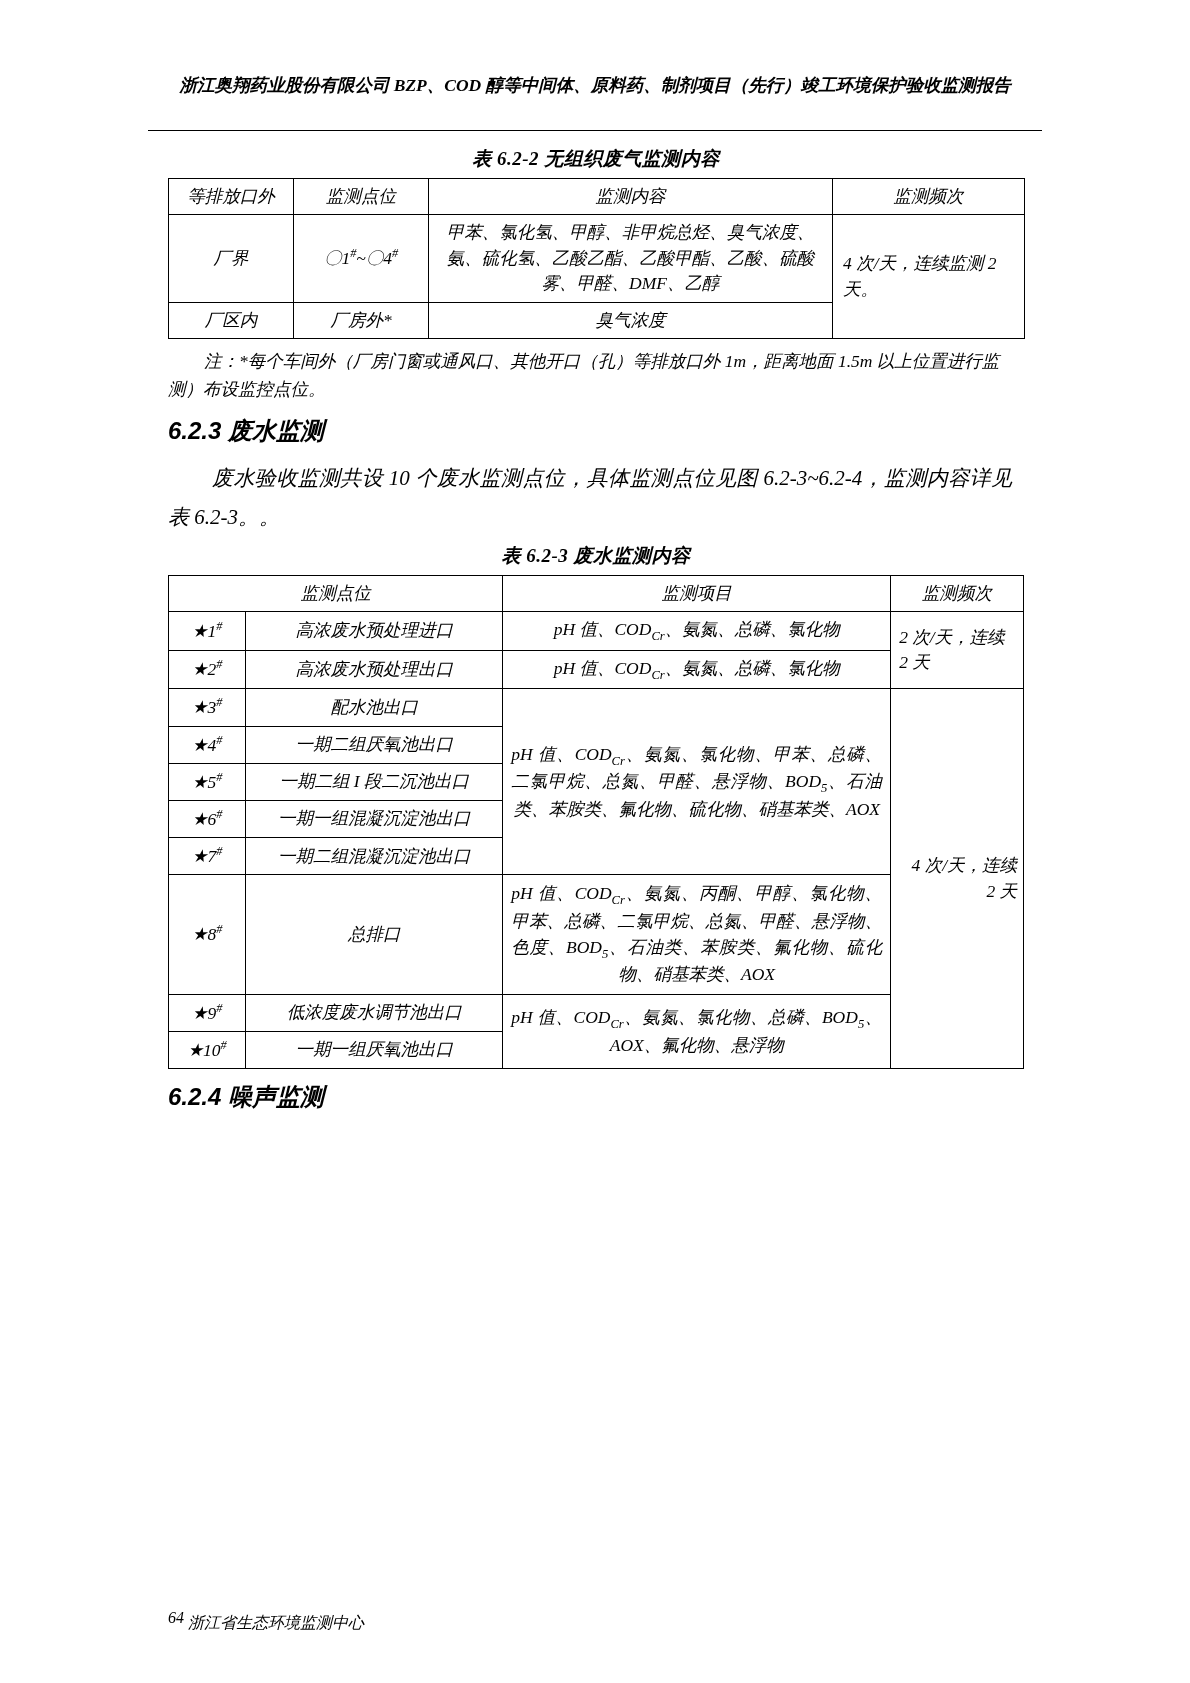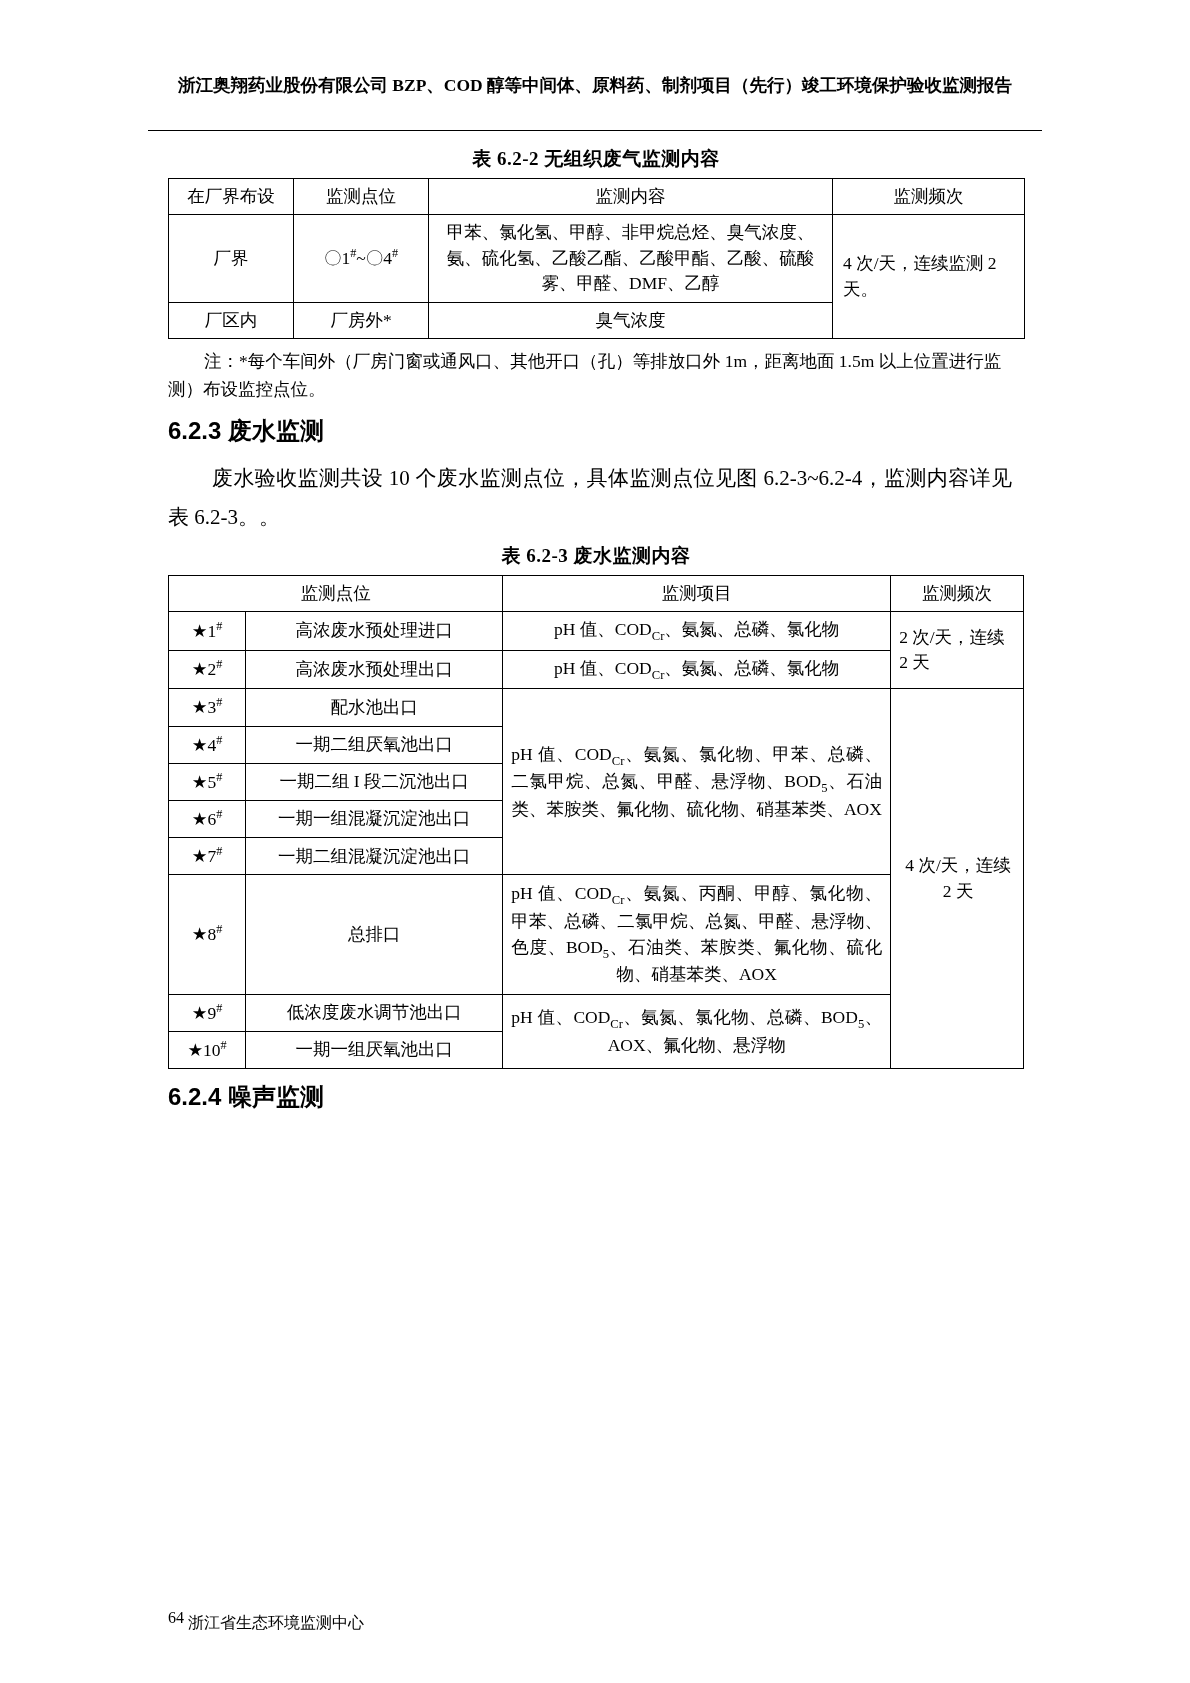--- a/index.html
+++ b/index.html
@@ -13,20 +13,21 @@
     font-family: "Liberation Serif", serif;
     color: #000;
     position: relative;
   }
   .page {
     position: relative;
     width: 966px;
     height: 1683px;
     box-sizing: border-box;
     padding: 16px;
+    font-style: italic;
   }
   .header {
     position: absolute;
     top: 72px;
     left: 148px;
     width: 894px;
     text-align: center;
     font-size: 17.5px;
     font-family: "Liberation Serif", serif;
     line-height: 1.5;
@@ -144,21 +145,21 @@
 
     <table class="doc outer-thick">
       <colgroup>
         <col style="width:125px">
         <col style="width:135px">
         <col style="width:404px">
         <col style="width:192px">
       </colgroup>
       <tbody>
           <tr>
-        <th>在厂界布设</th>
+        <th>等排放口外</th>
         <th>监测点位</th>
         <th>监测内容</th>
         <th>监测频次</th>
       </tr>
       <tr>
         <td>厂界</td>
         <td>〇1<span class="sub" style="vertical-align:super;font-size:0.7em">#</span>~〇4<span class="sub" style="vertical-align:super;font-size:0.7em">#</span></td>
         <td class="just">甲苯、氯化氢、甲醇、非甲烷总烃、臭气浓度、氨、硫化氢、乙酸乙酯、乙酸甲酯、乙酸、硫酸雾、甲醛、DMF、乙醇</td>
         <td rowspan="2" class="freq-cell" style="text-align:left; padding-left:10px;">4 次/天，连续监测 2 天。</td>
       </tr>
@@ -201,21 +202,21 @@
       <tr>
         <td>★2<span class="sub" style="vertical-align:super;font-size:0.7em">#</span></td>
         <td>高浓废水预处理出口</td>
         <td>pH 值、COD<span class="sub">Cr</span>、氨氮、总磷、氯化物</td>
       </tr>
 
       <tr>
         <td>★3<span class="sub" style="vertical-align:super;font-size:0.7em">#</span></td>
         <td>配水池出口</td>
         <td rowspan="5" class="just" style="text-align:justify; text-align-last:center; padding:6px 8px;">pH 值、COD<span class="sub">Cr</span>、氨氮、氯化物、甲苯、总磷、二氯甲烷、总氮、甲醛、悬浮物、BOD<span class="sub">5</span>、石油类、苯胺类、氟化物、硫化物、硝基苯类、AOX</td>
-        <td rowspan="8" style="text-align:center; padding-left:8px;">4 次/天，连续 2 天</td>
+        <td rowspan="8" style="text-align:right; padding-left:8px;">4 次/天，连续 2 天</td>
       </tr>
       <tr>
         <td>★4<span class="sub" style="vertical-align:super;font-size:0.7em">#</span></td>
         <td>一期二组厌氧池出口</td>
       </tr>
       <tr>
         <td>★5<span class="sub" style="vertical-align:super;font-size:0.7em">#</span></td>
         <td>一期二组 I 段二沉池出口</td>
       </tr>
       <tr>

